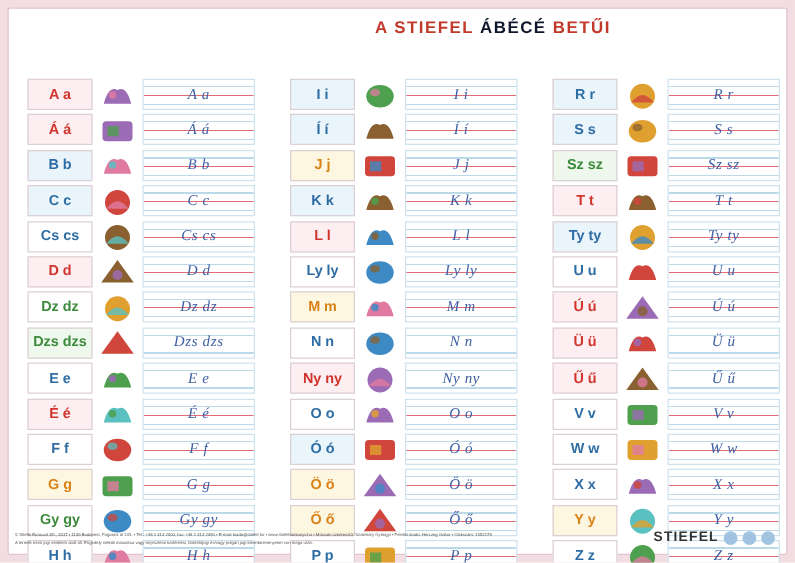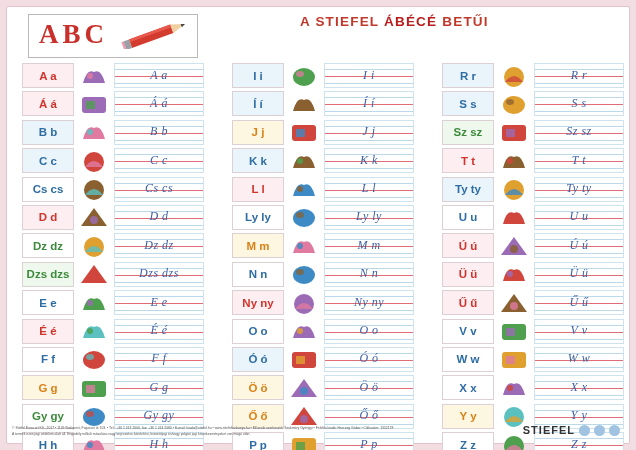--- a/index.html
+++ b/index.html
@@ -26,21 +26,21 @@
   
   .title{
     position:absolute;
     top:14px;left:300px;
     font-size:13.5px;
     font-weight:bold;
     letter-spacing:1.2px;
     color:#c0392b;
     white-space:nowrap;
   }
-  .title .w2{color:#b91c1c;}
+  .title .w2{color:#0f172a;}
   .title .w3{color:#c0392b;}
   
   .logo-box{
     position:absolute;
     left:28px;top:14px;
     width:170px;height:44px;
     border:1px solid #b9b9b9;
     background:#ffffff;
     box-sizing:border-box;
   }
@@ -162,35 +162,20 @@
 
 <div id="poster">
   <div class="inner-frame"></div>
 
   <div class="title">
     <span class="w1">A STIEFEL</span>
     <span class="w2">ÁBÉCÉ</span>
     <span class="w3">BETŰI</span>
   </div>
 
-  <div class="logo-box">
-    <div class="logo-letters">
-      <span class="la">A</span><span class="lb">B</span><span class="lc">C</span>
-    </div>
-    <svg class="pencil" viewBox="0 0 70 28">
-      <g transform="rotate(-20 35 14)">
-        <rect x="8" y="9" width="44" height="9" fill="#d23b2e"></rect>
-        <rect x="8" y="9" width="44" height="3" fill="#e8584c"></rect>
-        <polygon points="52,9 66,13.5 52,18" fill="#f0cfa0"></polygon>
-        <polygon points="62,12 66,13.5 62,15.5" fill="#444"></polygon>
-        <rect x="2" y="9" width="6" height="9" fill="#9aa0a6"></rect>
-        <rect x="0" y="9" width="2.5" height="9" fill="#e79bb0"></rect>
-      </g>
-    </svg>
-  </div>
 
   <div class="col col-1">
       <div class="row">
         <div class="cell-letter bg-pink c-red">A a</div>
         <div class="cell-pic">
           <svg width="34" height="24" viewBox="0 0 34 24">
             <path d="M6 19 Q10 4 17 8 Q24 4 28 19 Z" fill="#9b6bb5"></path>
             <circle cx="13" cy="12" r="3" fill="#e07aa0" opacity="0.85"></circle>
           </svg>
         </div>

